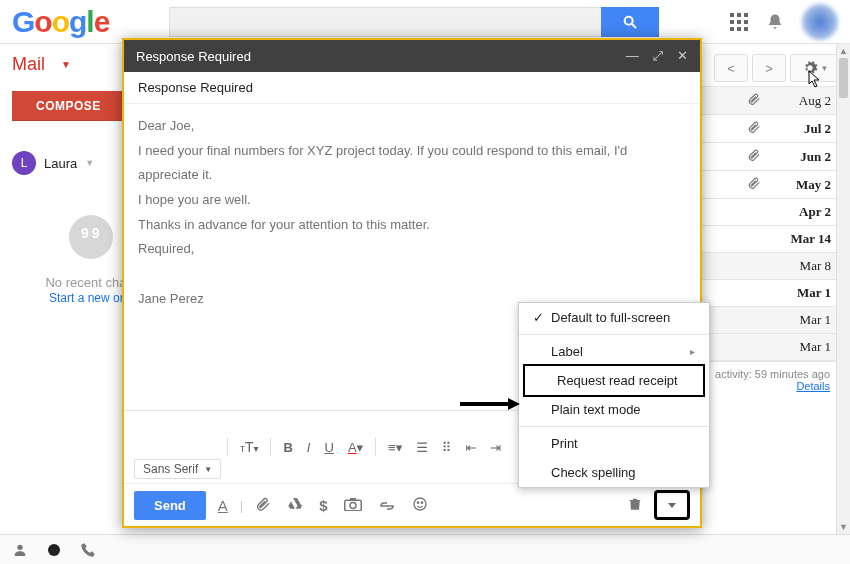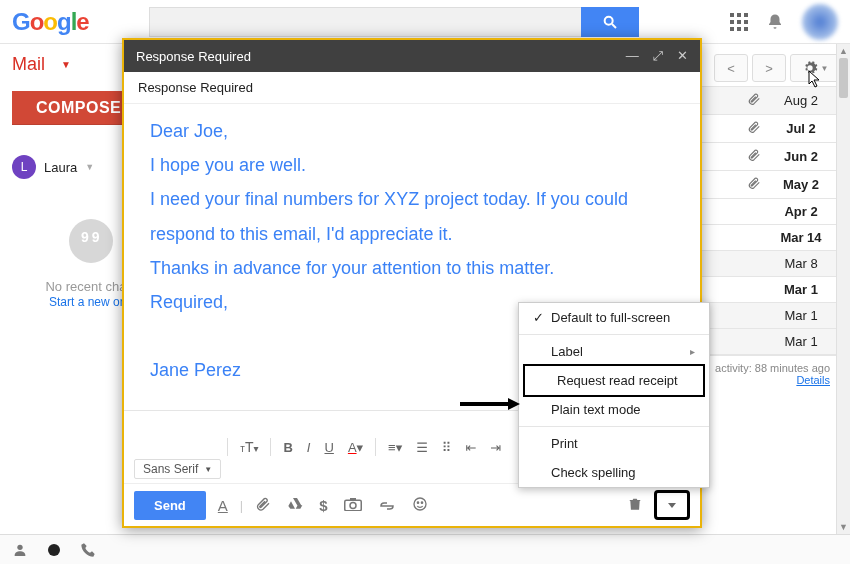--- a/index.html
+++ b/index.html
@@ -1,59 +1,59 @@
 <!DOCTYPE html>
 <html><head>
 <meta charset="utf-8">
 <style>
   * { box-sizing: border-box; margin: 0; padding: 0; }
   body { font-family: Arial, sans-serif; font-size: 13px; color: #222; background: #fff; width: 850px; height: 564px; overflow: hidden; position: relative; }
   .top-header { display: flex; align-items: center; height: 44px; padding: 0 12px; border-bottom: 1px solid #e5e5e5; }
-  .google-logo { font-size: 24px; font-weight: bold; letter-spacing: -1px; }
+  .google-logo { font-size: 30px; font-weight: bold; letter-spacing: -1px; }
   .g-blue { color: #4285F4; } .g-red { color: #EA4335; } .g-yellow { color: #FBBC05; } .g-green { color: #34A853; }
   .search-bar { flex: 1; display: flex; margin-left: 60px; max-width: 490px; }
   .search-input { flex: 1; height: 30px; background: #f1f1f1; border: 1px solid #ddd; border-right: none; padding: 0 8px; }
   .search-btn { width: 58px; height: 30px; background: #4285F4; border: none; display: flex; align-items: center; justify-content: center; cursor: pointer; }
   .hdr-right { display: flex; align-items: center; gap: 18px; margin-left: auto; }
   .apps-icon, .bell-icon, .avatar-blur { width: 20px; height: 20px; }
   .avatar-blur { width: 36px; height: 36px; border-radius: 50%; background: radial-gradient(circle,#5b86d6 10%,#aac3ea 70%); filter: blur(2px); }
   .main-area { display: flex; height: calc(564px - 44px - 30px); }
   .sidebar { width: 170px; padding: 10px 0 0 12px; }
   .mail-label { color: #d93025; font-size: 18px; margin-bottom: 16px; display: flex; align-items: center; gap: 16px; }
-  .compose-btn { background: #d14836; color: #fff; border: none; padding: 8px 24px; font-size: 16px; font-weight: bold; letter-spacing: 0.5px; margin-bottom: 14px; cursor: pointer; box-shadow: inset 0 -1px rgba(0,0,0,.1); }
+  .compose-btn { background: #d14836; color: #fff; border: none; padding: 8px 24px; font-size: 12px; font-weight: bold; letter-spacing: 0.5px; margin-bottom: 14px; cursor: pointer; box-shadow: inset 0 -1px rgba(0,0,0,.1); }
   .folders div { padding: 3px 0; font-size: 13px; cursor: pointer; }
   .folders .active { color: #d93025; font-weight: bold; }
   .folders .bold { font-weight: bold; }
   .user-row { display: flex; align-items: center; gap: 8px; margin-top: 16px; }
   .user-badge { width: 24px; height: 24px; border-radius: 50%; background: #6f42c1; color: #fff; display: flex; align-items: center; justify-content: center; font-size: 12px; }
   .hangouts { text-align: center; margin-top: 40px; color: #999; }
   .hangouts-icon { width: 44px; height: 44px; border-radius: 50%; background: #d7d7d7; margin: 0 auto 16px; position: relative; }
   .hangouts-icon::after { content: '99'; color: #fff; font-size: 14px; position: absolute; top: 10px; left: 12px; letter-spacing: 3px; font-weight: bold; }
   .hangouts a { color: #1a73e8; text-decoration: none; font-size: 12px; }
   .content { flex: 1; padding: 10px 10px 0 0; }
   .toolbar-row { display: flex; align-items: center; justify-content: flex-end; gap: 4px; margin-bottom: 4px; }
   .pill-btn { border: 1px solid #ddd; border-radius: 3px; background: #fafafa; width: 34px; height: 28px; display: flex; align-items: center; justify-content: center; cursor: pointer; color: #888; }
   .gear-btn { width: 50px; }
   .mail-list { border: 1px solid #e5e5e5; }
   .mail-row { display: flex; align-items: center; border-bottom: 1px solid #e5e5e5; padding: 5px 8px; font-size: 13px; }
   .mail-row.unread { background: #fff; font-weight: bold; }
   .mail-row.read { background: #f5f5f5; }
   .mail-row .snippet { flex: 1; overflow: hidden; white-space: nowrap; color: #555; }
   .mail-row .attach { color: #777; margin-right: 10px; }
-  .mail-row .date { width: 60px; text-align: center; }
+  .mail-row .date { width: 60px; text-align: right; font-family: Liberation Serif, serif; }
   .activity-row { text-align: right; font-size: 11px; color: #888; padding: 6px 10px; }
   .activity-row a { color: #1a73e8; text-decoration: underline; cursor: pointer; }
   
   .compose-window { position: absolute; top: 38px; left: 122px; width: 580px; height: 490px; background: #fff; box-shadow: 0 2px 14px rgba(0,0,0,0.4); border: 2px solid #eab308; display: flex; flex-direction: column; z-index: 50; }
   .compose-head { background: #404040; color: #fff; padding: 8px 12px; font-size: 13px; display: flex; align-items: center; }
   .compose-head .win-ctrl { margin-left: auto; display: flex; gap: 14px; font-size: 13px; color: #ccc; }
   .compose-head .win-ctrl span { cursor: pointer; }
   .compose-field { border-bottom: 1px solid #eee; padding: 8px 14px; font-size: 13px; }
   .to-field span { border-bottom: 1px dotted #d33; }
-  .compose-body { flex: 1; padding: 10px 14px; font-size: 18px; line-height: 1.9; color: #3b82f6; overflow: hidden; margin-left: 12px; }
+  .compose-body { flex: 1; padding: 10px 14px; font-size: 13px; line-height: 1.9; color: #737373; overflow: hidden; }
   .compose-body p { margin: 0; }
   .format-bar { border-top: 1px solid #e5e5e5; display: flex; align-items: center; padding: 4px 10px; gap: 2px; }
   .format-bar .tool { padding: 4px 6px; color: #666; font-size: 13px; cursor: pointer; }
   .sep { width: 1px; height: 18px; background: #ddd; margin: 0 4px; }
   .font-box { border: 1px solid #ddd; border-radius: 2px; padding: 2px 8px; display: flex; align-items: center; gap: 6px; font-size: 12px; color: #555; margin-top: 44px; }
   .send-bar { display: flex; align-items: center; padding: 6px 10px; gap: 8px; border-top: 1px solid #eee; }
   .send-btn { background: #4285F4; color: #fff; border: none; padding: 7px 20px; font-size: 13px; font-weight: bold; border-radius: 2px; cursor: pointer; }
   .send-bar .ic { color: #777; font-size: 15px; cursor: pointer; padding: 4px; }
   .send-bar .spacer { flex: 1; }
   .more-opts-btn { border: 3px solid #000; border-radius: 4px; width: 36px; height: 30px; display: flex; align-items: center; justify-content: center; cursor: pointer; }
@@ -192,21 +192,21 @@
         <div class="mail-row read">
           <span class="snippet">et</span>
           <span class="date">Mar 1</span>
         </div>
         <div class="mail-row read">
           <span class="snippet"></span>
           <span class="date">Mar 1</span>
         </div>
       </div>
     <div class="activity-row">
-      <span>activity: 88 minutes ago</span><br>
+      <span>activity: 59 minutes ago</span><br>
       <a>Details</a>
     </div>
   </div>
 </div>
 
 <div class="scroll-track">
   <div class="scroll-arrow up">▲</div>
   <div class="scroll-thumb"></div>
   <div class="scroll-arrow down">▼</div>
 </div>
@@ -229,22 +229,22 @@
     <span>Response Required</span>
     <div class="win-ctrl">
       <span>—</span>
       <span>⤢</span>
       <span>✕</span>
     </div>
   </div>
   <div class="compose-field">Response Required</div>
   <div class="compose-body" id="compose-body">
       <p>Dear Joe,</p>
+      <p>I need your final numbers for XYZ project today. If you could respond to this email, I'd appreciate it.</p>
       <p>I hope you are well.</p>
-      <p>I need your final numbers for XYZ project today. If you could respond to this email, I'd appreciate it.</p>
       <p>Thanks in advance for your attention to this matter.</p>
       <p>Required,</p>
       <p>&nbsp;</p>
       <p>Jane Perez</p>
     </div>
 
   <div class="format-bar">
     <div class="font-box">
       <span>Sans Serif</span>
       <span style="font-size:8px">▼</span>

